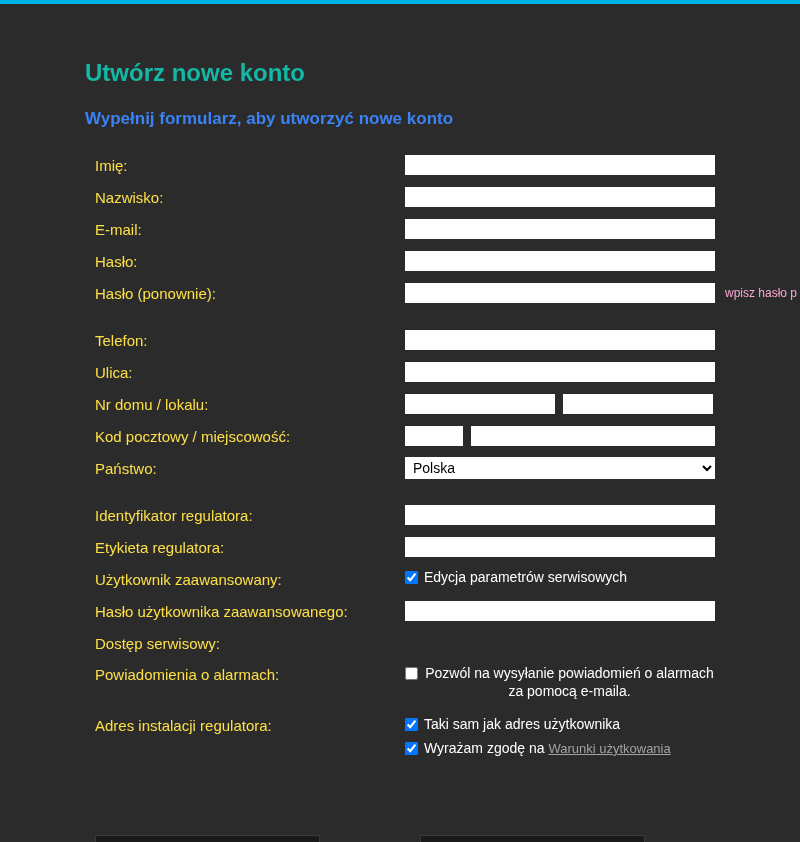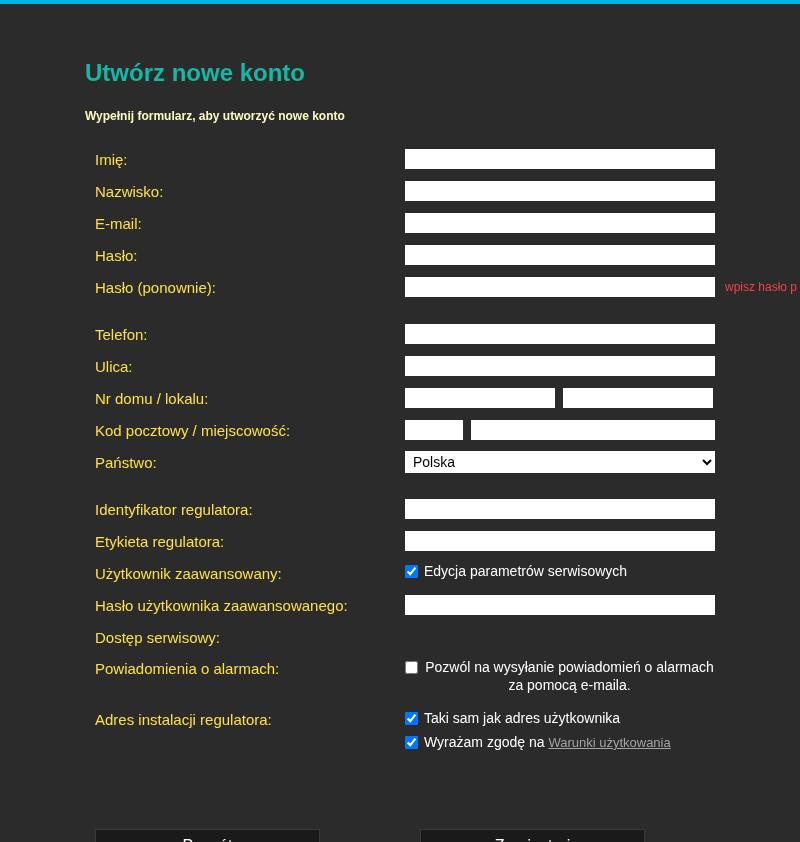--- a/index.html
+++ b/index.html
@@ -37,24 +37,24 @@
     .container {
       padding: 55px 0 0 85px;
     }
     h1 {
       font-size: 24px;
       font-weight: bold;
       margin-bottom: 22px;
       color: #14b8a6;
     }
     .subtitle {
-      font-size: 12px;
+      font-size: 17px;
       font-weight: bold;
       margin-bottom: 25px;
-      color: #fef9c3;
+      color: #3b82f6;
     }
     .form-section {
       margin-bottom: 25px;
     }
     .form-row {
       display: flex;
       align-items: center;
       margin-bottom: 10px;
       min-height: 22px;
     }
@@ -96,21 +96,21 @@
       width: 150px;
     }
     .input-zip {
       width: 58px;
     }
     .input-city {
       flex: 1;
     }
     .hint {
       font-size: 12px;
-      color: #ef4444;
+      color: #f9a8d4;
       margin-left: 10px;
       white-space: nowrap;
     }
     .checkbox-row {
       display: flex;
       align-items: flex-start;
       gap: 6px;
       margin-bottom: 4px;
     }
     .checkbox-row input[type="checkbox"] {

